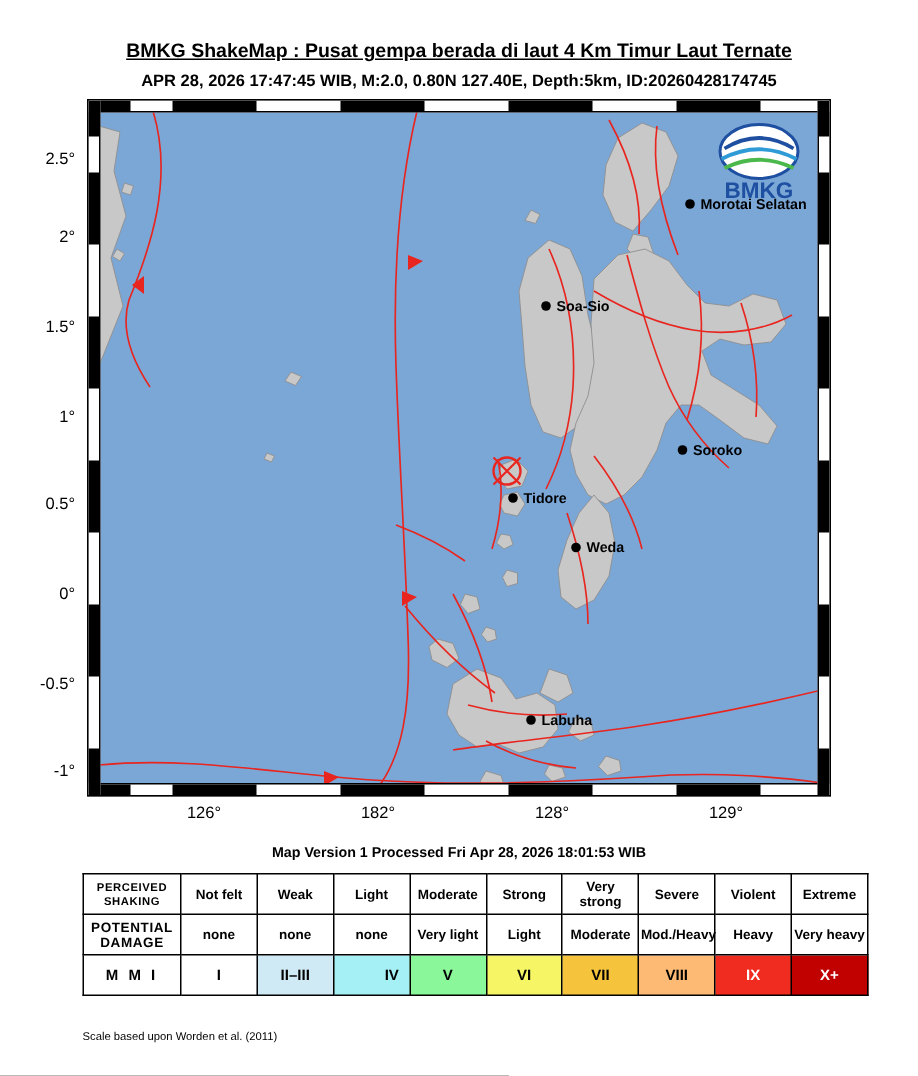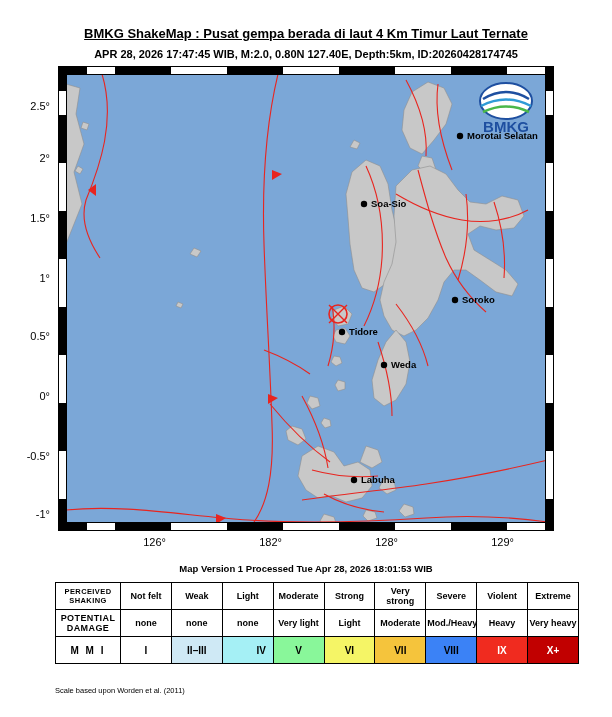--- a/index.html
+++ b/index.html
@@ -35,21 +35,21 @@
   .band .seg{position:absolute;background:#000;}
   .band-top{left:0;top:0;right:0;height:7px;border-bottom:1px solid #000;}
   .band-bottom{left:0;bottom:0;right:0;height:7px;border-top:1px solid #000;}
   .band-left{left:0;top:0;bottom:0;width:7px;border-right:1px solid #000;}
   .band-right{right:0;top:0;bottom:0;width:7px;border-left:1px solid #000;}
 
   .map-svg{position:absolute;left:7px;top:7px;width:482px;height:451px;}
 
   
   .xlab,.ylab{position:absolute;font-size:11px;font-weight:normal;}
-  .xlab{top:536px;text-align:right;width:60px;}
+  .xlab{top:536px;text-align:center;width:60px;}
   .ylab{left:14px;text-align:right;width:36px;font-size:11px;}
 
   .mapversion{
     position:absolute;top:563px;left:0;width:612px;text-align:center;
     font-size:9.5px;font-weight:bold;
   }
 
   
   .legend{
     position:absolute;left:55px;top:582px;width:524px;
@@ -244,21 +244,21 @@
 
 <div class="ylab" style="top:100px;">2.5°</div>
 <div class="ylab" style="top:152px;">2°</div>
 <div class="ylab" style="top:212px;">1.5°</div>
 <div class="ylab" style="top:272px;">1°</div>
 <div class="ylab" style="top:330px;">0.5°</div>
 <div class="ylab" style="top:390px;">0°</div>
 <div class="ylab" style="top:450px;">-0.5°</div>
 <div class="ylab" style="top:508px;">-1°</div>
 
-<div class="mapversion">Map Version 1 Processed Tue Apr 28, 2026 18:01:53 WIB</div>
+<div class="mapversion">Map Version 1 Processed Fri Apr 28, 2026 18:01:53 WIB</div>
 
 <table class="legend">
   <tbody>
       <tr class="perceived">
     <td class="rowhead">PERCEIVED<br>SHAKING</td>
     <td>Not felt</td>
     <td>Weak</td>
     <td>Light</td>
     <td>Moderate</td>
     <td>Strong</td>
@@ -280,20 +280,20 @@
     <td>Very heavy</td>
   </tr>
   <tr class="mmi">
     <td class="rowhead">M M I</td>
     <td style="background: rgb(255, 255, 255);">I</td>
     <td style="background: rgb(207, 233, 245);">II–III</td>
     <td style="background: rgb(165, 240, 245); padding-left: 28px;">IV</td>
     <td style="background: rgb(137, 247, 154);">V</td>
     <td style="background: rgb(245, 245, 102);">VI</td>
     <td style="background: rgb(245, 196, 60);">VII</td>
-    <td style="background: #3b82f6;">VIII</td>
+    <td style="background: #fdba74;">VIII</td>
     <td style="background: rgb(240, 43, 31); color: rgb(255, 255, 255);">IX</td>
     <td style="background: rgb(193, 0, 0); color: rgb(255, 255, 255);">X+</td>
   </tr>
 </tbody>
   </table>
 
 <div class="scalenote">Scale based upon Worden et al. (2011)</div>
 
 </body></html>

